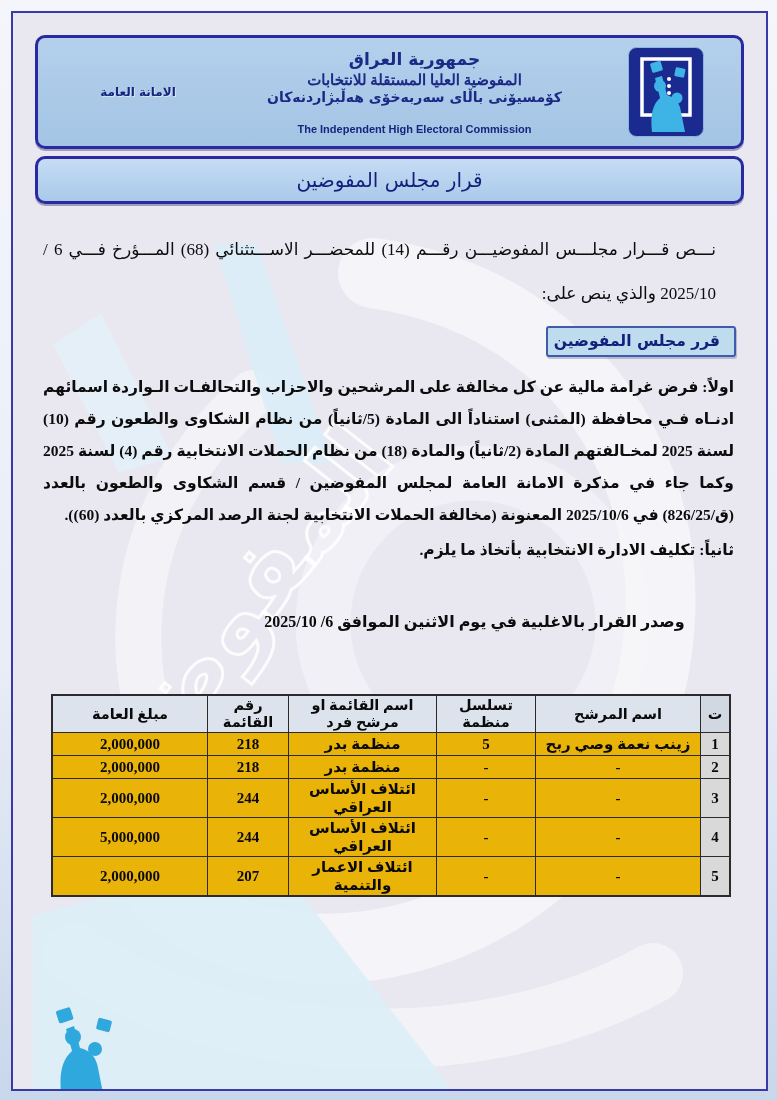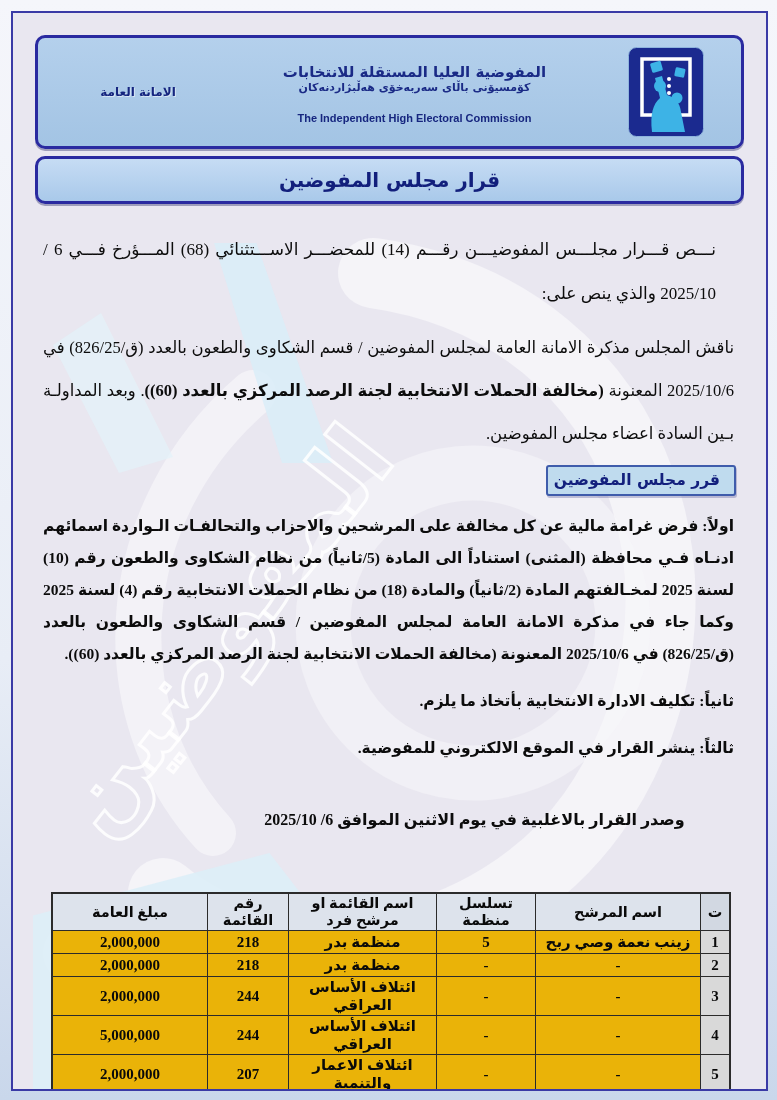--- a/index.html
+++ b/index.html
@@ -33,44 +33,44 @@
   .header-box{
     margin:22px 22px 0 22px;height:108px;border:3px solid #2a2aa0;border-radius:10px;
     background:linear-gradient(180deg,#b4d0ec 0%,#a3c4e4 100%);
     display:flex;align-items:center;box-shadow:0 2px 0 rgba(20,20,90,.35);
   }
   .hdr-right{width:200px;text-align:center;color:#15257f;font-weight:bold;
     font-size:12px;line-height:2.4;font-family:"DejaVu Sans",sans-serif;
     text-shadow:1px 1px 0 rgba(255,255,255,.5);}
   .hdr-center{flex:1;text-align:center;color:#1a2a86;font-family:"DejaVu Sans",sans-serif;}
   .hdr-center .l1{font-size:17px;font-weight:bold;}
-  .hdr-center .l2{font-size:15px;font-weight:bold;margin-top:2px;}
-  .hdr-center .l3{font-size:11px;font-weight:bold;}
+  .hdr-center .l2{font-size:15px;font-weight:bold;margin-top:2px;font-family:Liberation Serif, serif;}
+  .hdr-center .l3{font-size:14px;font-weight:bold;}
   .hdr-center .l4{font-size:11px;font-weight:bold;margin-top:18px;color:#16267f;
     font-family:"Liberation Sans",sans-serif;}
   .hdr-logo{width:150px;display:flex;justify-content:center;}
   .banner{
     margin:7px 22px 0 22px;height:42px;border:3px solid #2a2aa0;border-radius:10px;
     background:linear-gradient(180deg,#c6dcf4 0%,#a9c9ea 100%);
     display:flex;align-items:center;justify-content:center;
-    color:#121f7c;font-weight:bold;font-size:20px;
+    color:#121f7c;font-weight:normal;font-size:20px;
     font-family:"DejaVu Sans",sans-serif;box-shadow:0 2px 0 rgba(20,20,90,.35);
   }
   .body-text{padding:0 30px;color:#0c0c0c;}
   .p-intro{margin:24px 20px 0 0;font-size:17px;line-height:44px;text-align:justify;}
   .p-disc{margin:10px 2px 0 0;font-size:16.5px;line-height:43px;text-align:justify;}
   .p-disc b{font-size:16.5px;}
   .badge{
     display:block;width:fit-content;margin:10px 0 0 auto;margin-right:0;margin-left:auto;
     background:#bfdbee;border:2px solid #3f5cab;border-radius:3px;
     padding:4px 14px 5px 6px;color:#13207d;font-weight:bold;font-size:15.5px;
     font-family:"DejaVu Sans",sans-serif;box-shadow:1px 2px 0 rgba(40,40,120,.25);
   }
   .p-first{margin:14px 2px 0 0;font-weight:bold;font-size:15.5px;line-height:32px;text-align:justify;}
-  .p-line{margin:14px 2px 0 0;font-weight:bold;font-size:15.5px;line-height:33px;}
+  .p-line{margin:2px 2px 0 0;font-weight:bold;font-size:15.5px;line-height:33px;}
   .p-issued{margin:46px 0 0 0;font-weight:bold;font-size:16px;text-align:center;
     transform:translateX(85px);}
   
   table.fines{
     border-collapse:collapse;margin:64px 6px 0 auto;margin-left:auto;
     direction:rtl;font-weight:bold;font-size:15px;
   }
   table.fines th,table.fines td{
     border:1px solid #2b2b2b;text-align:center;padding:1px 3px;height:20px;
     background:#eab308;color:#0a0a0a;
@@ -123,44 +123,43 @@
             <path d="M25 86 C23 68 26 58 33 52 L28 32 l7 -2 5 19 c8 2 13 8 14 17 l4 20 z"></path>
           </g>
           <g fill="#ffffff">
             <circle cx="42" cy="33" r="2"></circle>
               <circle cx="42" cy="40" r="2"></circle>
               <circle cx="42" cy="47" r="2"></circle>
           </g>
         </svg>
       </div>
       <div class="hdr-center">
+        <div class="l1">جمهورية العراق</div>
         <div class="l2">المفوضية العليا المستقلة للانتخابات</div>
         <div class="l3">كۆمسیۆنی باڵای سەربەخۆی هەڵبژاردنەکان</div>
         <div class="l4">The Independent High Electoral Commission</div>
       </div>
       <div class="hdr-right">
         <div>الامانة العامة</div>
       </div>
     </div>
 
     <div class="banner">قرار مجلس المفوضين</div>
 
     <div class="body-text">
 
       <p class="p-intro">نـــص قـــرار مجلـــس المفوضيـــن رقـــم (14) للمحضـــر الاســـتثنائي (68) المـــؤرخ فـــي 6 / 2025/10 والذي ينص على:</p>
 
-      <p class="p-disc"><span>ناقش المجلس مذكرة الامانة العامة لمجلس المفوضين / قسم الشكاوى والطعون بالعدد (ق/826/25) في 2025/10/6 المعنونة </span><b>(مخالفة الحملات الانتخابية لجنة الرصد المركزي بالعدد (60))</b><span>. وبعد المداولـة بـين السادة اعضاء مجلس المفوضين.</span></p>
 
       <span class="badge">قرر مجلس المفوضين</span>
 
       <p class="p-first">اولاً: فرض غرامة مالية عن كل مخالفة على المرشحين والاحزاب والتحالفـات الـواردة اسمائهم ادنـاه فـي محافظة (المثنى) استناداً الى المادة (5/ثانياً) من نظام الشكاوى والطعون رقم (10) لسنة 2025 لمخـالفتهم المادة (2/ثانياً) والمادة (18) من نظام الحملات الانتخابية رقم (4) لسنة 2025 وكما جاء في مذكرة الامانة العامة لمجلس المفوضين / قسم الشكاوى والطعون بالعدد (ق/826/25) في 2025/10/6 المعنونة (مخالفة الحملات الانتخابية لجنة الرصد المركزي بالعدد (60)).</p>
 
       <p class="p-line">ثانياً: تكليف الادارة الانتخابية بأتخاذ ما يلزم.</p>
 
-      <p class="p-line">ثالثاً: ينشر القرار في الموقع الالكتروني للمفوضية.</p>
 
       <p class="p-issued">وصدر القرار بالاغلبية في يوم الاثنين الموافق   6/ 2025/10</p>
 
       <table class="fines">
         <thead>
           <tr>
               <th class="c0">ت</th>
               <th class="c1">اسم المرشح</th>
               <th class="c2">تسلسل منظمة</th>
               <th class="c3">اسم القائمة او مرشح فرد</th>

